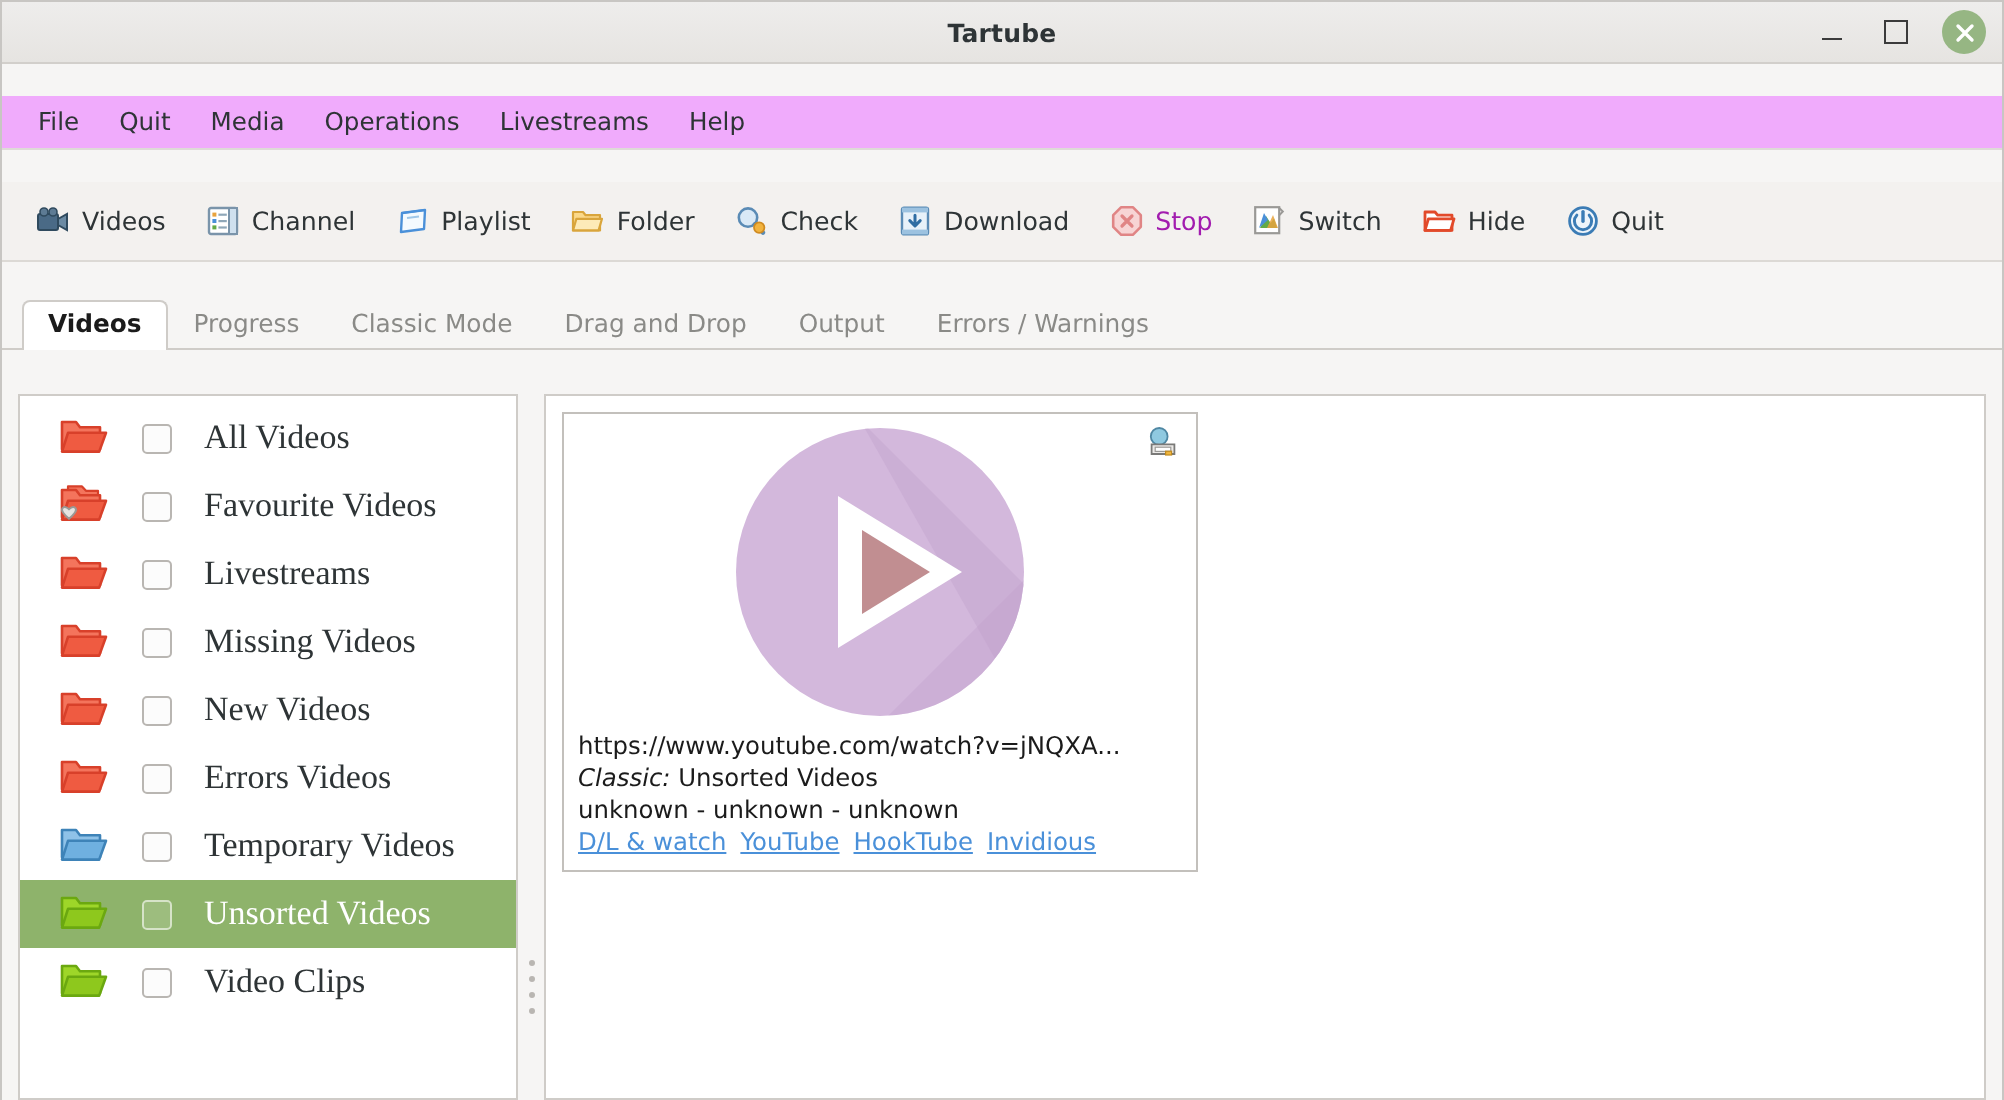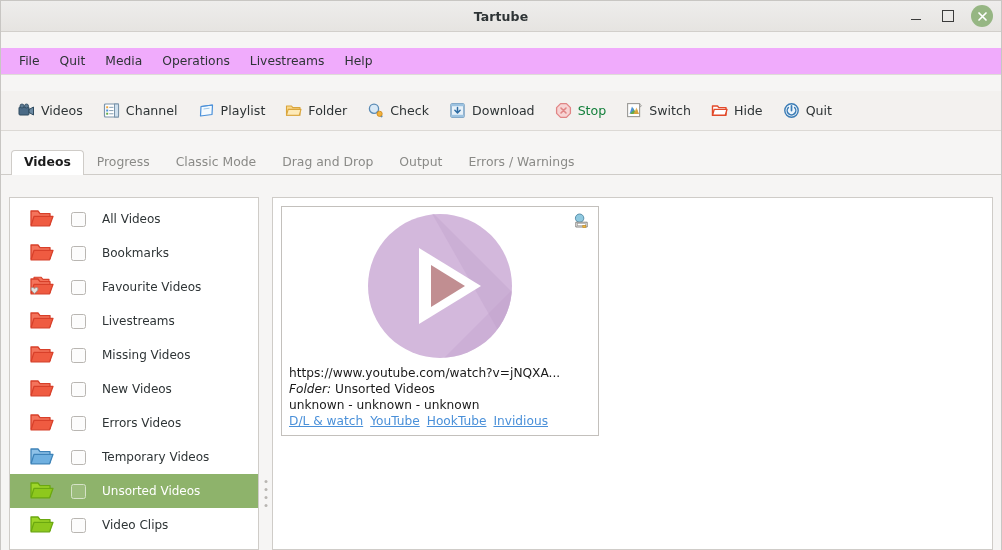--- a/index.html
+++ b/index.html
@@ -68,21 +68,21 @@
     display: flex; align-items: center;
     padding-left: 8px;
     border-bottom: 1px solid #dcd9d5;
     gap: 2px;
   }
   .tb-btn {
     display: flex; align-items: center; gap: 6px;
     padding: 4px 9px; border-radius: 3px; cursor: default;
     font-size: 12.6px; color: #2e3436; white-space: nowrap;
   }
-  .tb-btn.disabled { color: #15803d; }
+  .tb-btn.disabled { color: #a21caf; }
   .tb-ico { width: 17px; height: 17px; flex:0 0 17px; display:block; }
 
   
   .tabbar {
     height: 28px; flex: 0 0 28px;
     background: #f6f5f4;
     display: flex; align-items: flex-end;
     padding-left: 10px;
     border-bottom: 1px solid #cfccc8;
     position: relative; z-index: 2;
@@ -157,21 +157,21 @@
   .fr-icon { width: 30px; height: 26px; flex: 0 0 30px; display:block; }
   .fr-check {
     width: 15px; height: 15px; flex: 0 0 15px;
     margin-left: 13px;
     border: 1px solid #b9b6b2; border-radius: 2.5px;
     background: #fcfcfc;
   }
   .folder-row.selected .fr-check { border-color: #d6e3c8; background: #9dbd7e; }
   .fr-label {
     margin-left: 16px;
-    font-size: 12px; color: #2e3436; white-space: nowrap;
+    font-size: 17px; color: #2e3436; white-space: nowrap; font-family: Liberation Serif, serif;
   }
 
   
   .video-card {
     width: 318px;
     border: 1px solid #c3c0bc;
     background: #ffffff;
     padding: 0;
     position: relative;
   }
@@ -336,28 +336,20 @@
 
     <div class="pane-left">
       <div class="folder-list" id="folder-list">
           <div class="folder-row">
             <svg class="fr-icon" viewBox="0 0 30 26">
               <path d="M3 5 L10 5 L12 7.6 L22 7.6 L22 18.6 L3 18.6 Z" fill="#f4745c" stroke="#d8402a" stroke-width="1.3" stroke-linejoin="round"></path>
               <path d="M6 10.4 L25 10.4 L21.6 19.8 L3 19.8 Z" fill="#ef5b41" stroke="#d8402a" stroke-width="1.3" stroke-linejoin="round"></path>
             </svg>
             <span class="fr-check"></span>
             <span class="fr-label">All Videos</span>
-          </div>
-          <div class="folder-row">
-            <svg class="fr-icon" viewBox="0 0 30 26">
-              <path d="M3 5 L10 5 L12 7.6 L22 7.6 L22 18.6 L3 18.6 Z" fill="#f4745c" stroke="#d8402a" stroke-width="1.3" stroke-linejoin="round"></path>
-              <path d="M6 10.4 L25 10.4 L21.6 19.8 L3 19.8 Z" fill="#ef5b41" stroke="#d8402a" stroke-width="1.3" stroke-linejoin="round"></path>
-            </svg>
-            <span class="fr-check"></span>
-            <span class="fr-label">Bookmarks</span>
           </div>
           <div class="folder-row">
             <svg class="fr-icon" viewBox="0 0 30 26">
               <path d="M6 3.2 L13 3.2 L15 5.4 L21 5.4 L21 9 L6 9 Z" fill="#f4745c" stroke="#d8402a" stroke-width="1.1" stroke-linejoin="round"></path>
               <path d="M3 5 L10 5 L12 7.6 L22 7.6 L22 18.6 L3 18.6 Z" fill="#f4745c" stroke="#d8402a" stroke-width="1.3" stroke-linejoin="round"></path>
               <path d="M6 10.4 L25 10.4 L21.6 19.8 L3 19.8 Z" fill="#ef5b41" stroke="#d8402a" stroke-width="1.3" stroke-linejoin="round"></path>
               <path d="M6.5 14.6 c-2.4 -2.4 -4.4 -0.4 -2.9 1.8 c0.9 1.3 2.9 3 2.9 3 s2 -1.7 2.9 -3 c1.5 -2.2 -0.5 -4.2 -2.9 -1.8 z" fill="#e6e4e1" stroke="#9a9996" stroke-width="1"></path>
             </svg>
             <span class="fr-check"></span>
             <span class="fr-label">Favourite Videos</span>
@@ -453,21 +445,21 @@
             <circle cx="6.6" cy="5.2" r="4.2" fill="#8fc9e0" stroke="#4f87a3" stroke-width=".9"></circle>
             <path d="M2.8 9.2 L14.2 9.2 L14.2 14 L2.8 14 Z" fill="#eceae8" stroke="#7a7a78" stroke-width=".9"></path>
             <rect x="4.6" y="10.6" width="7.8" height="2.1" fill="#ffffff" stroke="#9a9996" stroke-width=".6"></rect>
             <rect x="9.8" y="12.6" width="3" height="1.9" fill="#f0b63d" stroke="#c08a20" stroke-width=".6"></rect>
           </svg>
         </div>
 
         <div class="vc-text">
           <div class="vc-line">https://www.youtube.com/watch?v=jNQXA...</div>
           <div class="vc-line folder">
-            <em>Folder:</em>
+            <em>Classic:</em>
             <span>Unsorted Videos</span>
           </div>
           <div class="vc-line">unknown  -  unknown  -  unknown</div>
           <div class="vc-links">
             <span class="vc-link">D/L &amp; watch</span>
             <span class="vc-link">YouTube</span>
             <span class="vc-link">HookTube</span>
             <span class="vc-link">Invidious</span>
           </div>
         </div>

